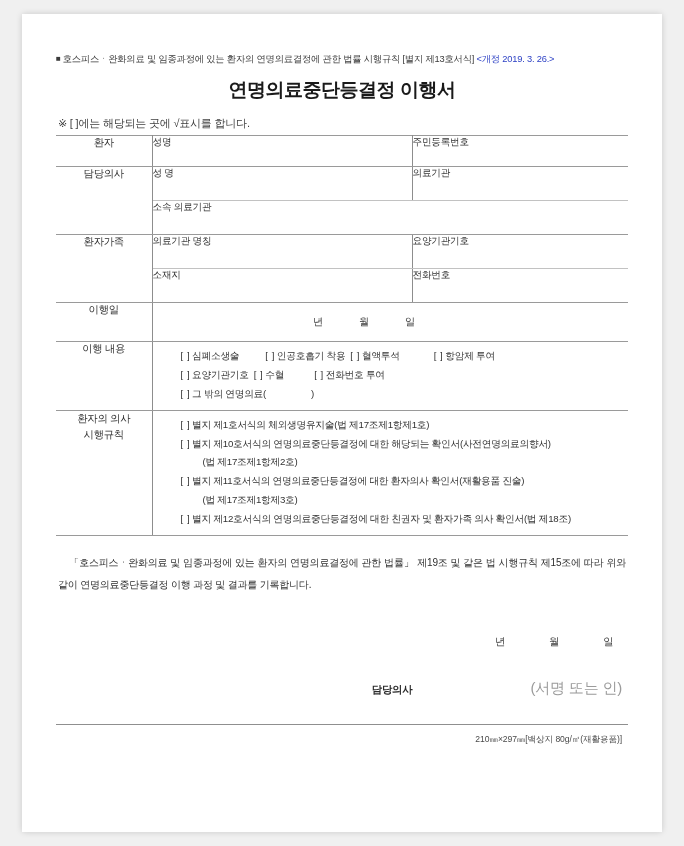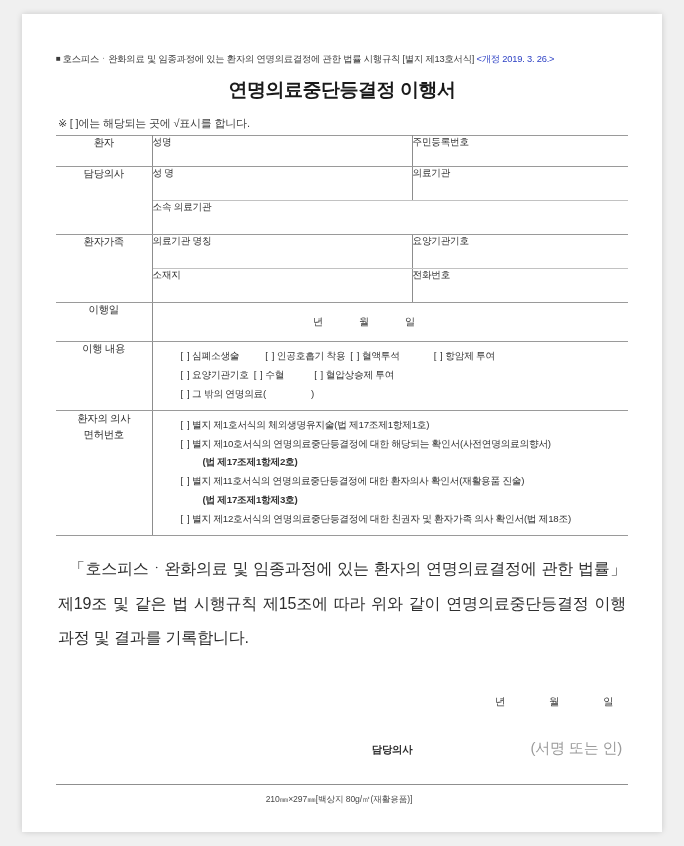--- a/index.html
+++ b/index.html
@@ -134,29 +134,28 @@
   .chk { letter-spacing: 0.5px; margin-right: 2px; }
   .sp-a { display: inline-block; width: 26px; }
   .sp-b { display: inline-block; width: 5px; }
   .sp-c { display: inline-block; width: 34px; }
   .sp-d { display: inline-block; width: 5px; }
   .sp-e { display: inline-block; width: 30px; }
   .blankpar { letter-spacing: 0.3px; }
   .indent-sub {
     padding-left: 22px;
     display: inline-block;
-    font-weight: bold;
   }
   .lbl2 {
     line-height: 1.6;
   }
   
   .statement {
     margin: 16px 2px 0 2px;
-    font-size: 16px;
+    font-size: 10px;
     color: #2e2e2e;
     line-height: 2.15;
     letter-spacing: -0.2px;
     text-align: justify;
     text-indent: 11px;
   }
   
   .sign-date {
     margin-top: 40px;
     text-align: right;
@@ -186,21 +185,21 @@
     margin-left: 118px;
   }
   
   .footer-rule {
     margin-top: 26px;
     height: 0;
     border-top: 1.4px solid #8f8f8f;
   }
   .paper-spec {
     margin-top: 9px;
-    text-align: center;
+    text-align: right;
     font-size: 8.6px;
     color: #4a4a4a;
     letter-spacing: -0.1px;
     padding-right: 6px;
   }
 </style>
 </head>
 <body>
 
 <div class="page-shadow">
@@ -282,33 +281,33 @@
       </tr>
 
       <tr>
         <td class="lbl heavy">이행 내용</td>
         <td class="cell heavy" colspan="2" style="padding:0">
           <div class="chk-block">
             <div class="row">
               <span class="chk">[   ]</span><span>심폐소생술</span><span class="sp-a"></span><span class="chk">[   ]</span><span>인공호흡기 착용</span><span class="sp-b"></span><span class="chk">[   ]</span><span>혈액투석</span><span class="sp-c"></span><span class="chk">[   ]</span><span>항암제 투여</span>
             </div>
             <div class="row">
-              <span class="chk">[   ]</span><span>요양기관기호</span><span class="sp-d"></span><span class="chk">[   ]</span><span>수혈</span><span class="sp-e"></span><span class="chk">[   ]</span><span>혈압상승제 투여</span>
+              <span class="chk">[   ]</span><span>요양기관기호</span><span class="sp-d"></span><span class="chk">[   ]</span><span>수혈</span><span class="sp-e"></span><span class="chk">[   ]</span><span>전화번호 투여</span>
             </div>
             <div class="row">
               <span class="chk">[   ]</span><span>그 밖의 연명의료(</span><span class="blankpar">&nbsp;&nbsp;&nbsp;&nbsp;&nbsp;&nbsp;&nbsp;&nbsp;&nbsp;&nbsp;&nbsp;&nbsp;&nbsp;&nbsp;&nbsp;</span><span>)</span>
             </div>
           </div>
         </td>
       </tr>
 
       <tr>
         <td class="lbl heavy">
           <div class="lbl2">환자의 의사</div>
-          <div class="lbl2">면허번호</div>
+          <div class="lbl2">시행규칙</div>
         </td>
         <td class="cell heavy" colspan="2" style="padding:0">
           <div class="chk-block">
             <div class="row">
               <span class="chk">[   ]</span><span>별지 제1호서식의 체외생명유지술(법 제17조제1항제1호)</span>
             </div>
             <div class="row">
               <span class="chk">[   ]</span><span>별지 제10호서식의 연명의료중단등결정에 대한 해당되는 확인서(사전연명의료의향서)</span>
             </div>
             <div class="row">

